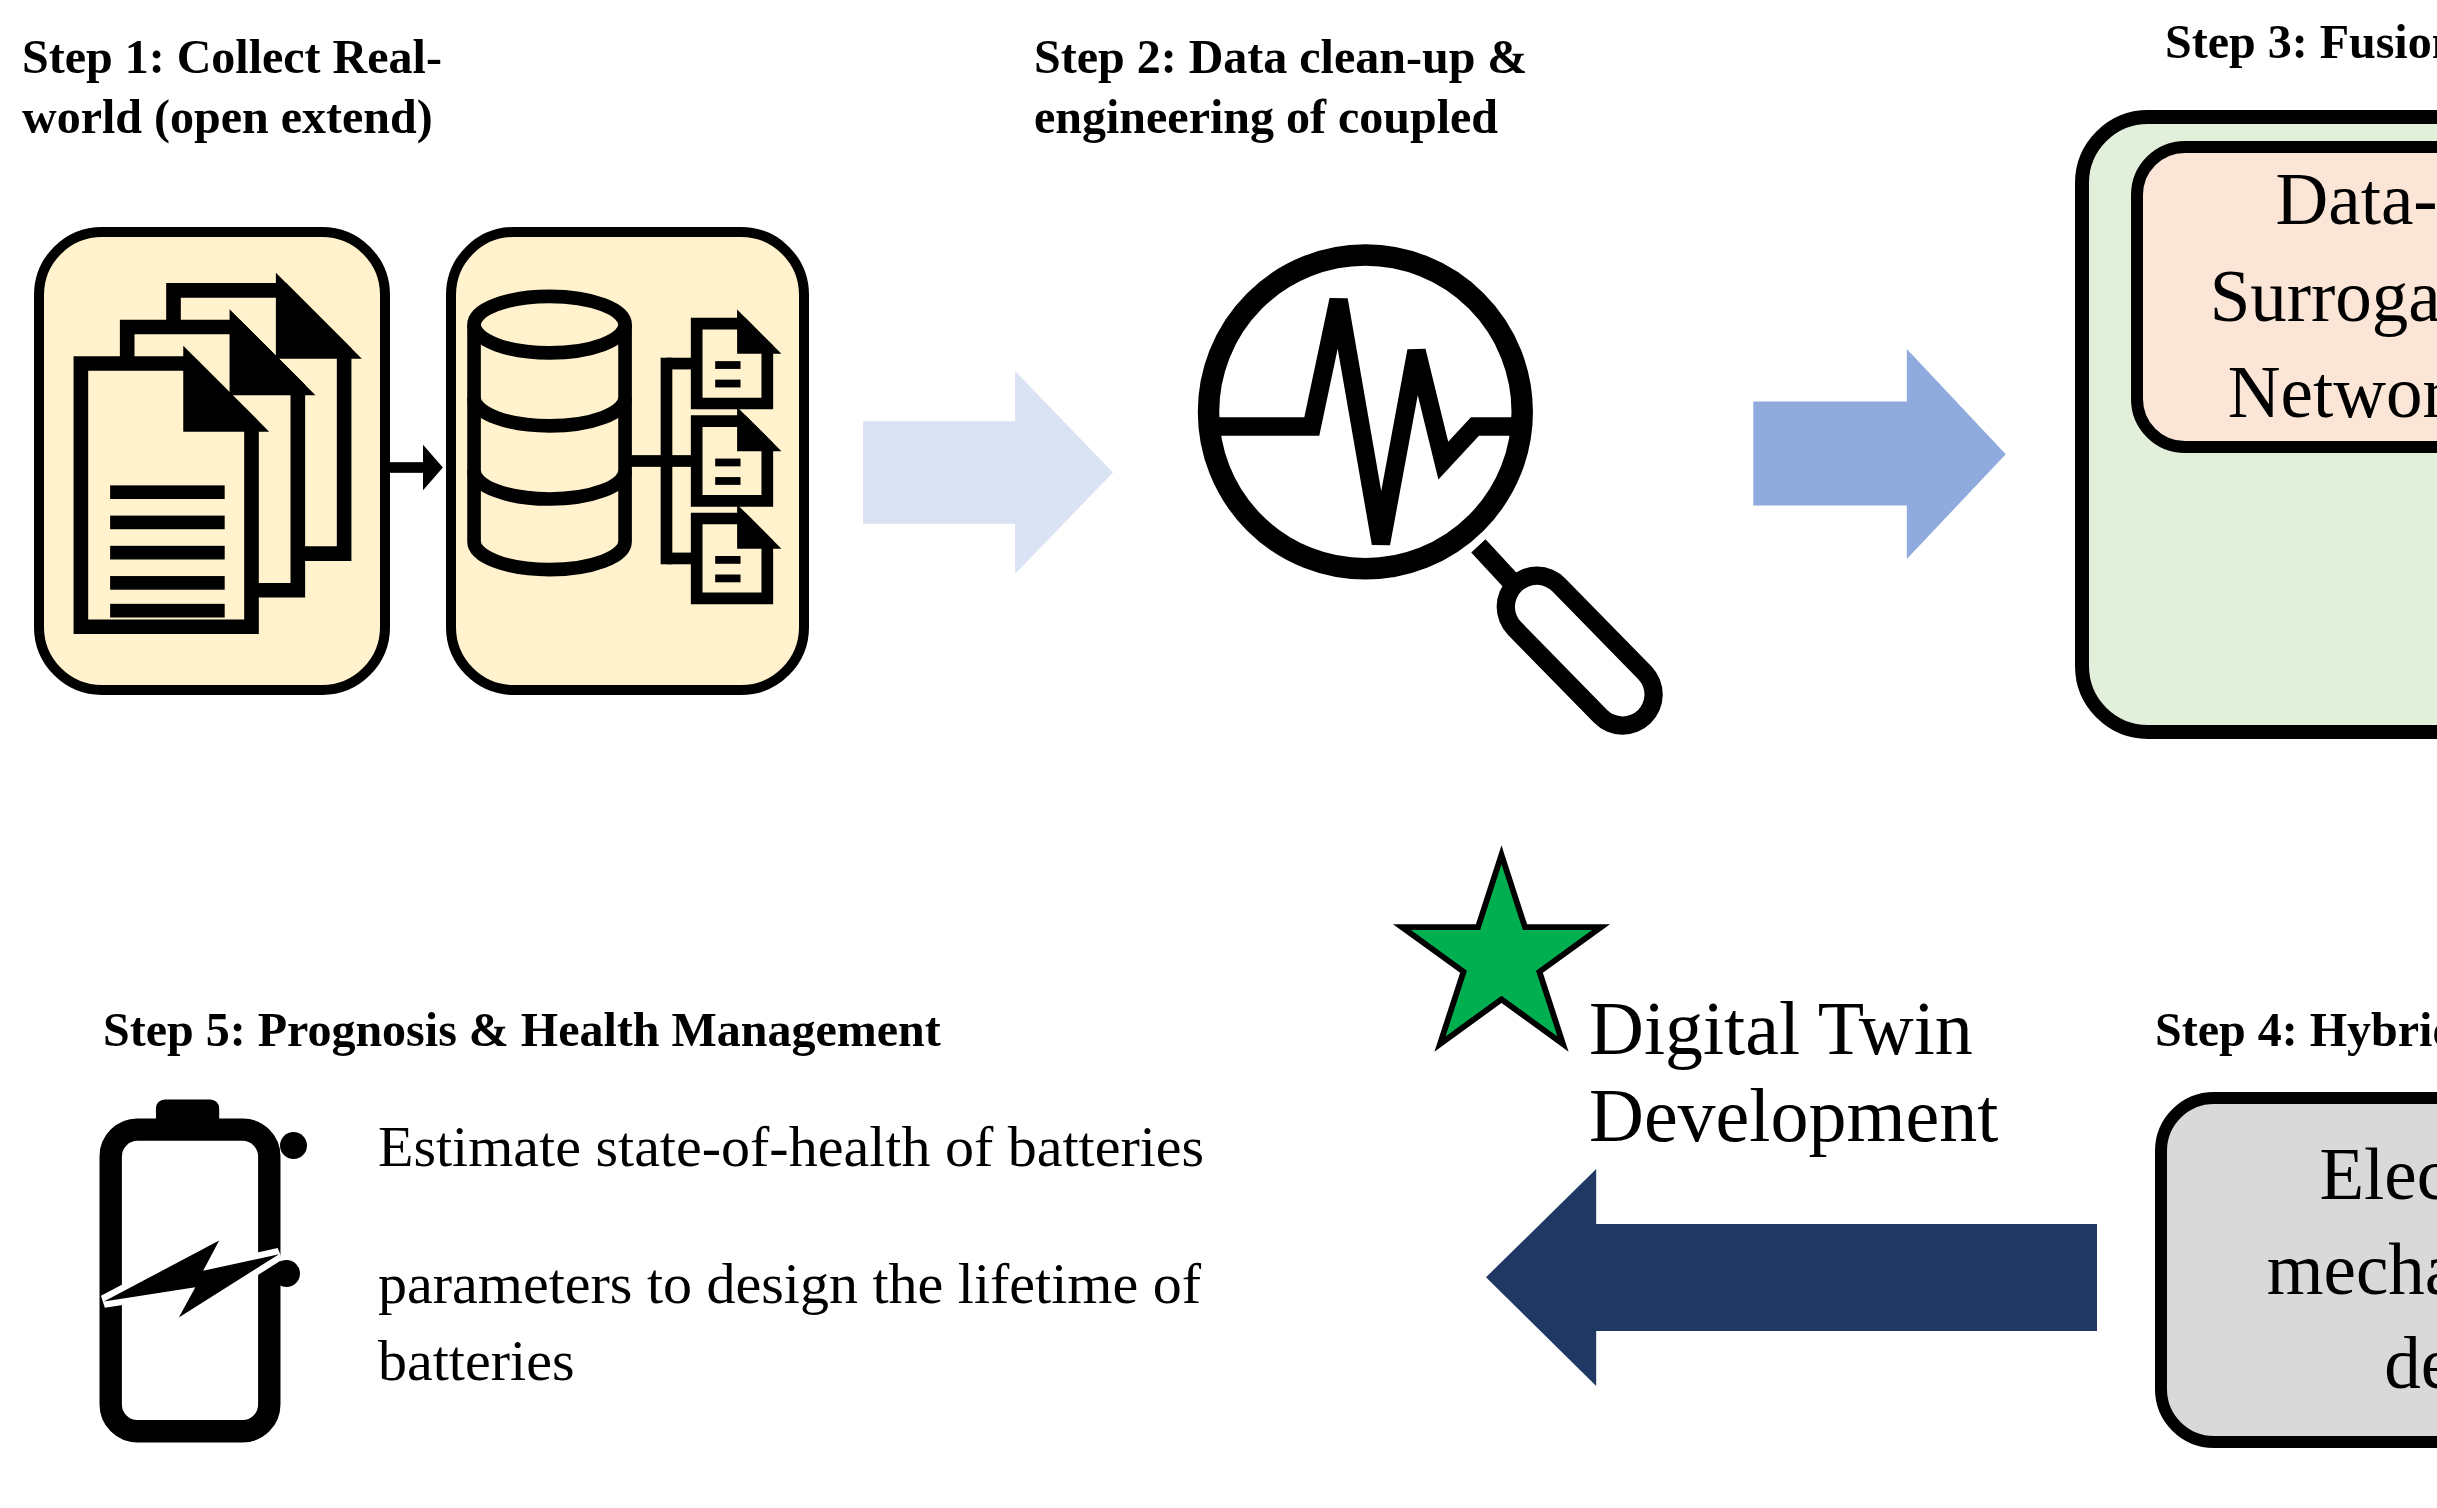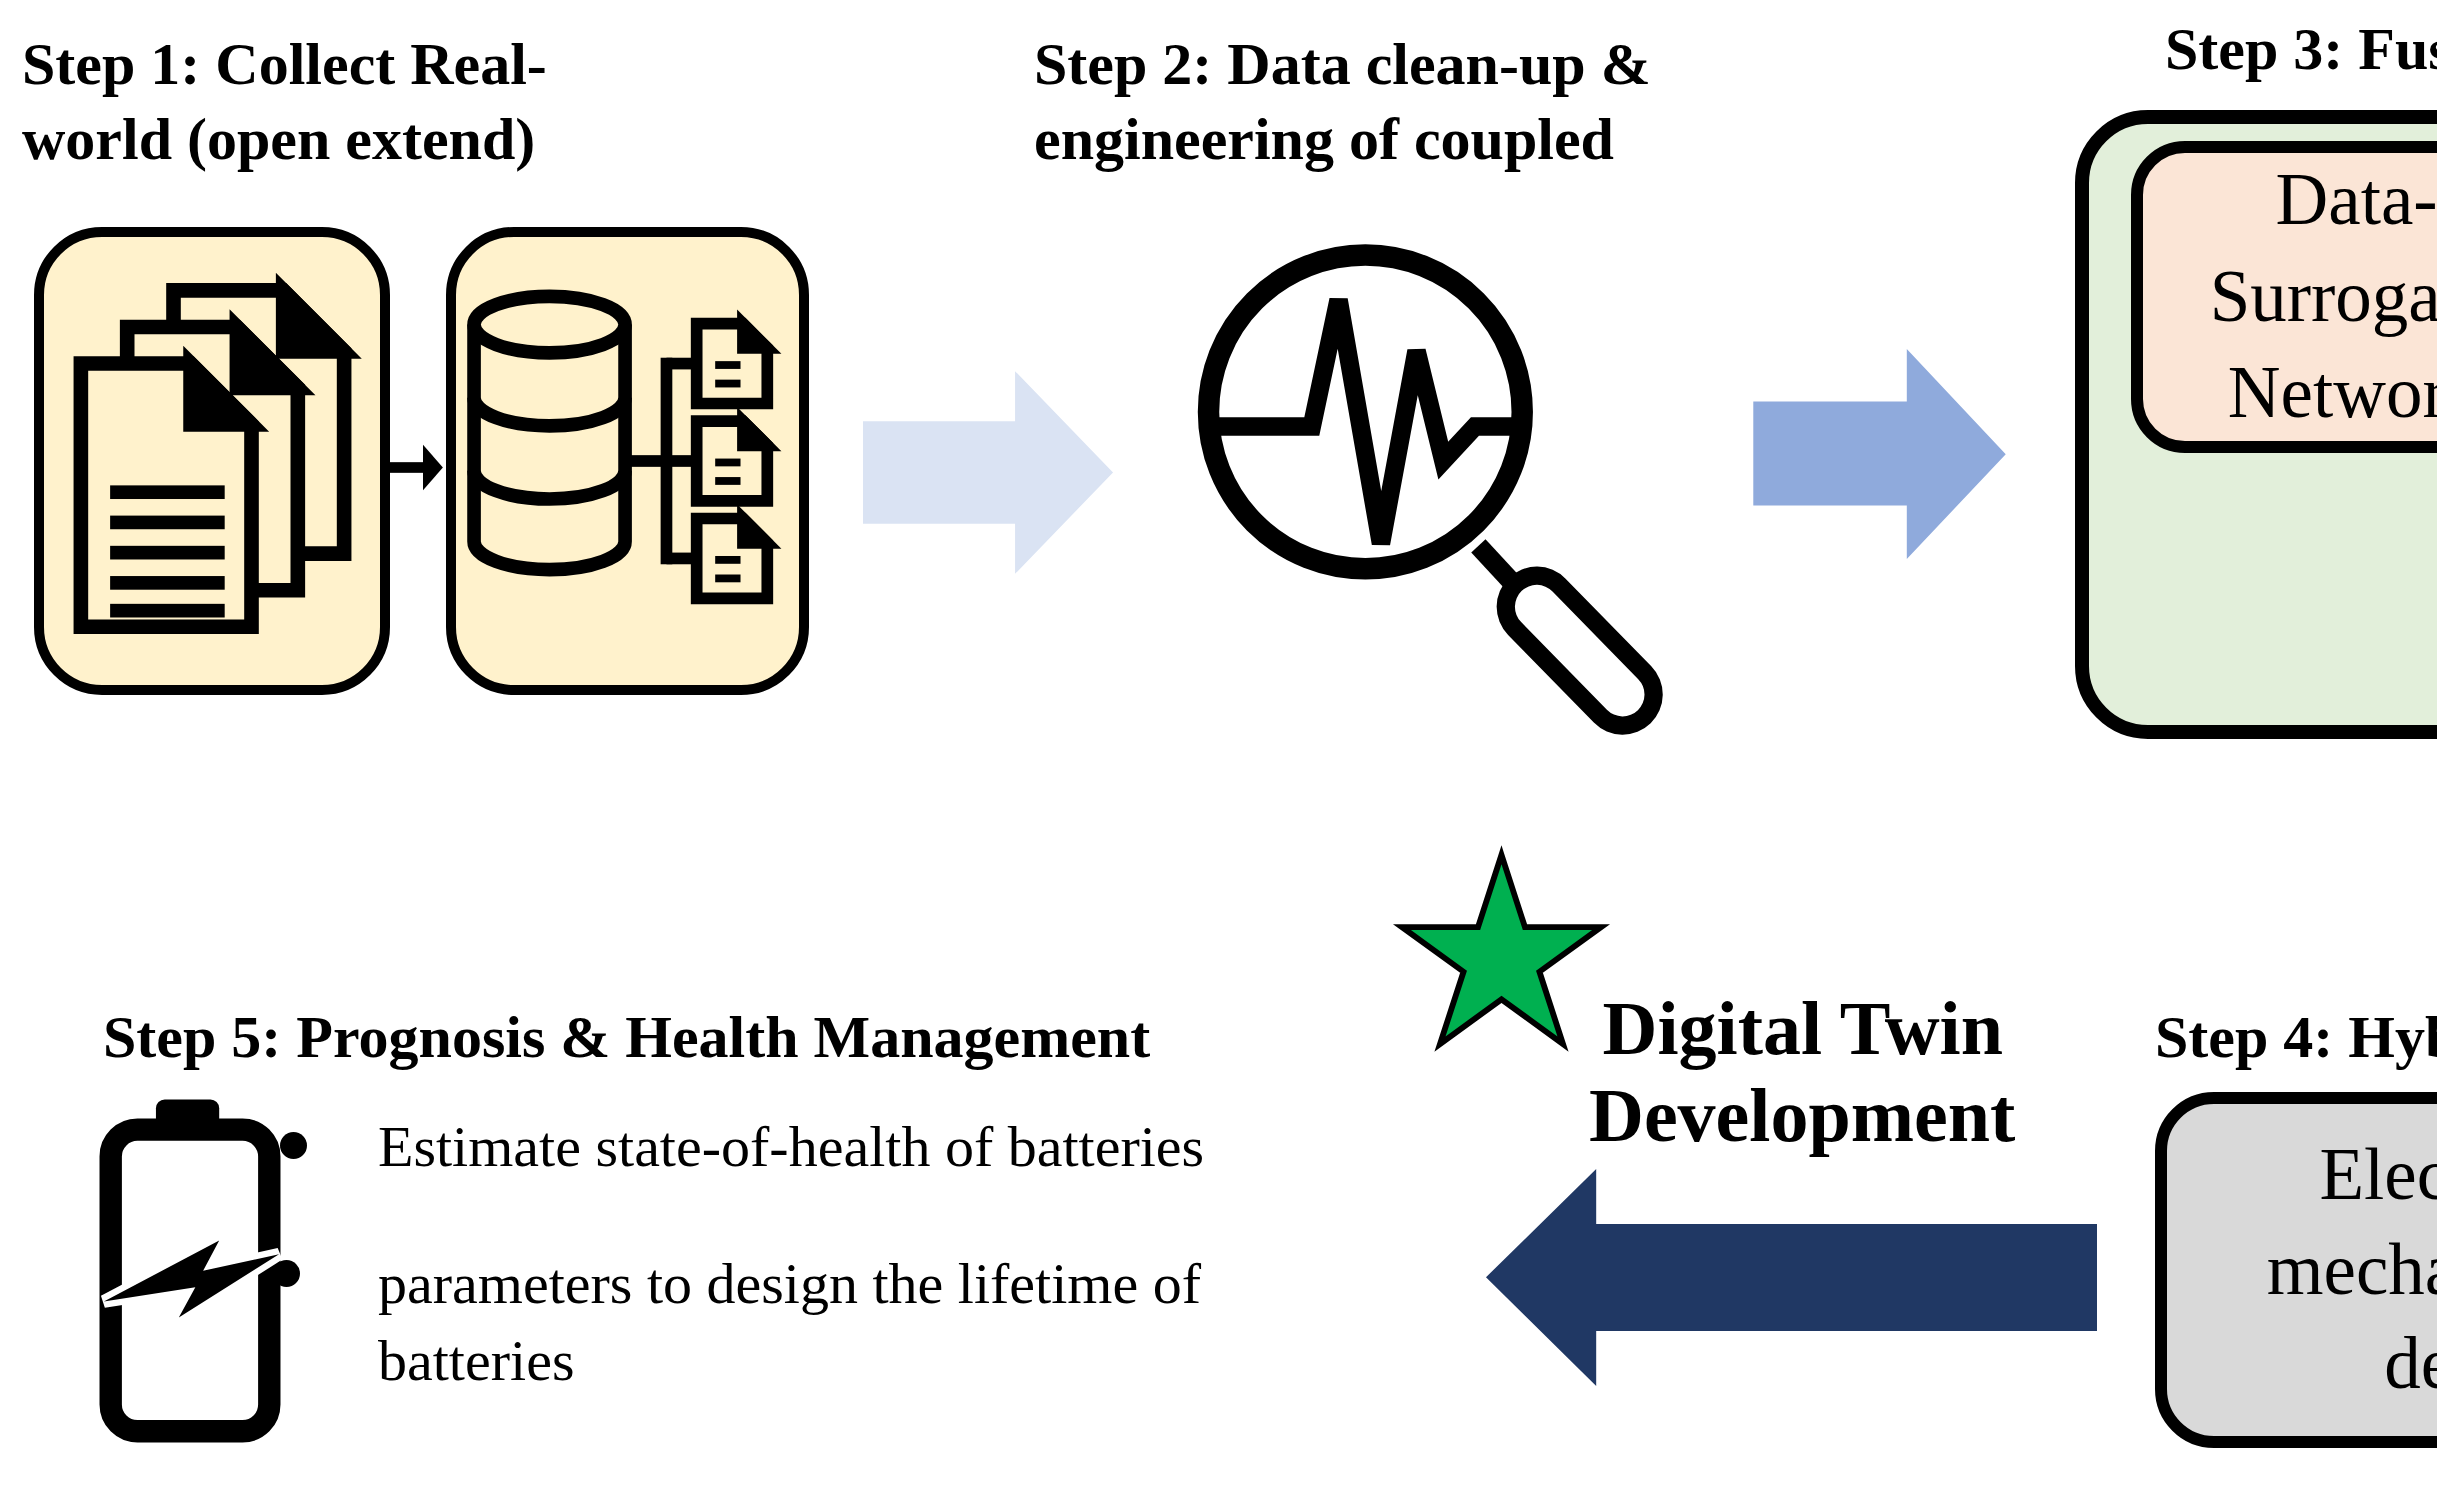--- a/index.html
+++ b/index.html
@@ -2,21 +2,21 @@
 <html style="--background: #FFFFFF; --ink: #000000; --yellow-box: #FFF2CC; --green-box: #E2EFDA; --peach-box: #FBE5D6; --gray-box: #D9D9D9; --light-blue-arrow: #DAE3F3; --medium-blue-arrow: #8FAADC; --navy-arrow: #203864; --steel-blue-arrow: #2F5597; --fusion-red: #C00000; --star-green: #00B050;font-size:7.8px"><head>
 <meta charset="utf-8">
 <style>
   html,body{margin:0;padding:0;background:#fff;}
   #figure{
     position:relative;width:3708px;height:1509px;overflow:hidden;
     background:var(--background,#ffffff);
     font-family:"Liberation Serif","DejaVu Serif",serif;color:var(--ink,#000);
   }
   .abs{position:absolute;}
-  .title{font-weight:bold;font-size:60px;line-height:1.25;white-space:nowrap;}
+  .title{font-weight:bold;font-size:48px;line-height:1.25;white-space:nowrap;}
   .ctr{}
   
   .ybox{
     box-sizing:border-box;background:var(--yellow-box,#FFF2CC);
     border:10.7px solid var(--ink,#000);border-radius:68px;
     display:flex;align-items:center;justify-content:center;
   }
   #ybox1{left:34px;top:227px;width:356px;height:468px;}
   #ybox2{left:446px;top:227px;width:363px;height:468px;}
   
@@ -38,22 +38,22 @@
   }
   #s4-text{left:2184px;top:1097px;width:956px;height:346px;
     display:flex;flex-direction:column;justify-content:center;
     text-align:center;font-size:73px;line-height:1.30;}
   
   #s1-title{left:22px;top:27px;}
   #s2-title{left:1034px;top:27px;width:780px;}
   #s3-title{left:2165px;top:12.2px;width:1365px;}
   #s4-title{left:2155px;top:1000px;width:1541px;}
   #s5-title{left:103px;top:1000px;}
-  #dt-label{left:1589px;top:985px;width:414px;text-align:right;
-    font-weight:bold;font-size:76px;line-height:1.15;white-space:nowrap;}
+  #dt-label{left:1589px;top:985px;width:414px;text-align:left;
+    font-weight:normal;font-size:76px;line-height:1.15;white-space:nowrap;}
   
   .dot{position:absolute;width:27px;height:27px;border-radius:50%;background:var(--ink,#000);}
   #dot1{left:280px;top:1132px;}
   #dot2{left:273px;top:1260px;}
   .bullet-text{font-size:58px;line-height:1.32;white-space:nowrap;}
   #bullet1{left:378px;top:1109px;}
   #bullet2{left:378px;top:1246px;}
   
   svg{display:block;overflow:visible;}
   .f-ink{fill:var(--ink,#000);}

